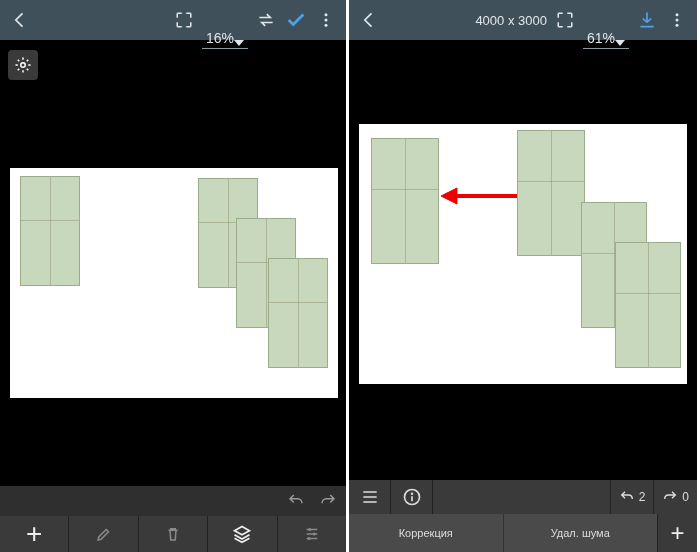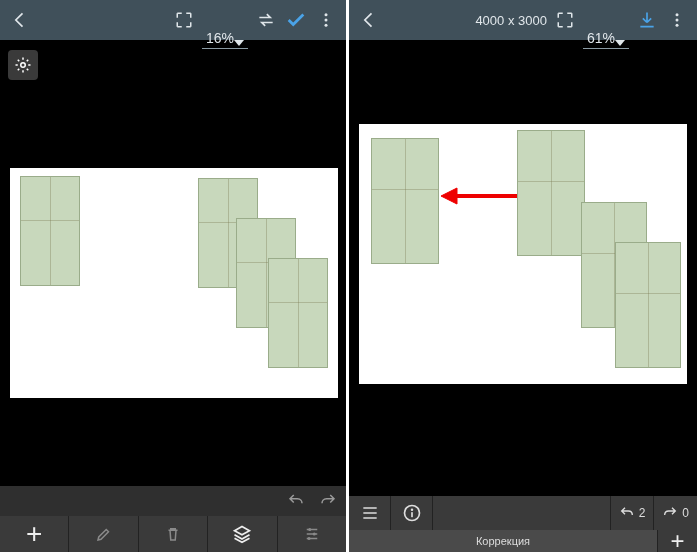--- a/index.html
+++ b/index.html
@@ -19,21 +19,21 @@
   .mapfrag { position: absolute; background: #c8d8bc; border: 1px solid #9aac8a; overflow: hidden; }
   .mapfrag::before, .mapfrag::after { content:""; position:absolute; background: rgba(120,120,80,.35); }
   .mapfrag::before { width: 100%; height: 1px; top: 40%; left: 0; }
   .mapfrag::after { width: 1px; height: 100%; top: 0; left: 50%; }
   .arrow { position: absolute; stroke: #e00; fill: #e00; }
   .bottombar { position: absolute; left: 0; right: 0; bottom: 0; background: #3a3a3a; display: flex; flex-direction: column; }
   .bb-row { display: flex; align-items: center; height: 36px; }
   .bb-row.small { justify-content: flex-end; padding-right: 6px; gap: 8px; background: #2f2f2f; height: 30px; }
   .bb-btn { flex: 1; height: 100%; display: flex; align-items: center; justify-content: center; border-left: 1px solid #222; color: #aeaeae; font-size: 22px; }
   .bb-btn:first-child { border-left: none; }
-  .tool-row { display: flex; height: 22px; background: #4a4a4a; }
+  .tool-row { display: flex; height: 38px; background: #4a4a4a; }
   .tool-cell { flex: 1; display:flex; align-items:center; justify-content:center; color:#ddd; font-size:11px; border-left:1px solid #333; text-align:center; padding:0 2px; white-space:nowrap; overflow:hidden; }
   .tool-cell:first-child { border-left:none; }
   .plusbtn { width: 40px; background:#3a3a3a; color:#eee; font-size:24px; display:flex; align-items:center; justify-content:center; border-left:1px solid #222; }
   .info-row { display:flex; height: 34px; align-items:center; background:#3a3a3a; color:#ddd; }
   .info-row .cell { width: 42px; height:100%; display:flex; align-items:center; justify-content:center; border-right:1px solid #222; }
   .info-row .flex { flex:1; }
   .info-row .undo { display:flex; align-items:center; gap:4px; padding:0 8px; font-size:12px; border-left:1px solid #222; height:100%; }
   svg { display:block; }
 </style>
 </head>
@@ -197,16 +197,17 @@
       </div>
       <div class="undo">
         <svg viewBox="0 0 24 24" width="16" height="16">
             <path d="M15 14l5-5-5-5M20 9H10c-4 0-6 3-6 6" stroke="#ddd" stroke-width="2" fill="none"></path>
           </svg>
         <span>0</span>
       </div>
     </div>
     <div class="tool-row">
       <div class="tool-cell">Коррекция</div>
+      <div class="tool-cell">Удал. шума</div>
       <div class="plusbtn">+</div>
     </div>
   </div>
 </div>
 
 </body></html>

